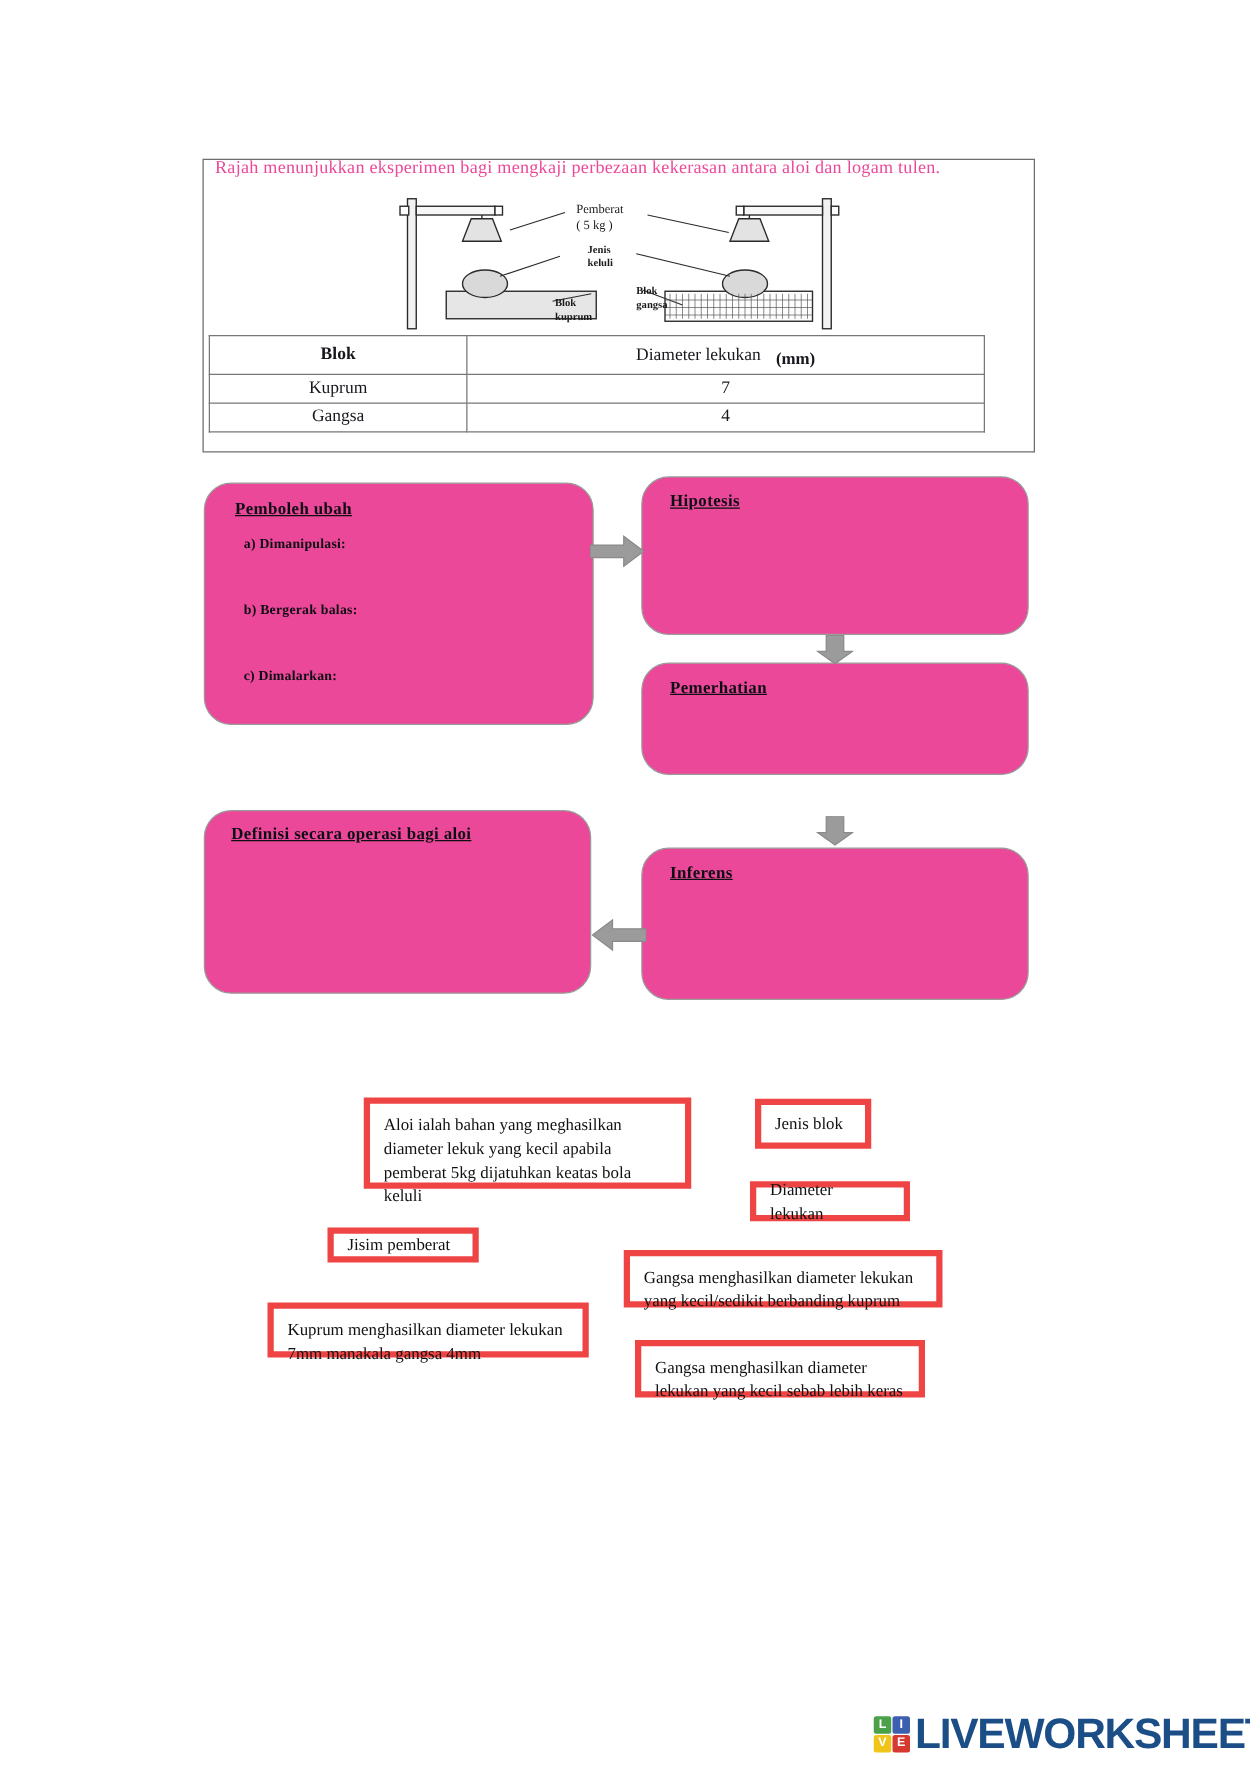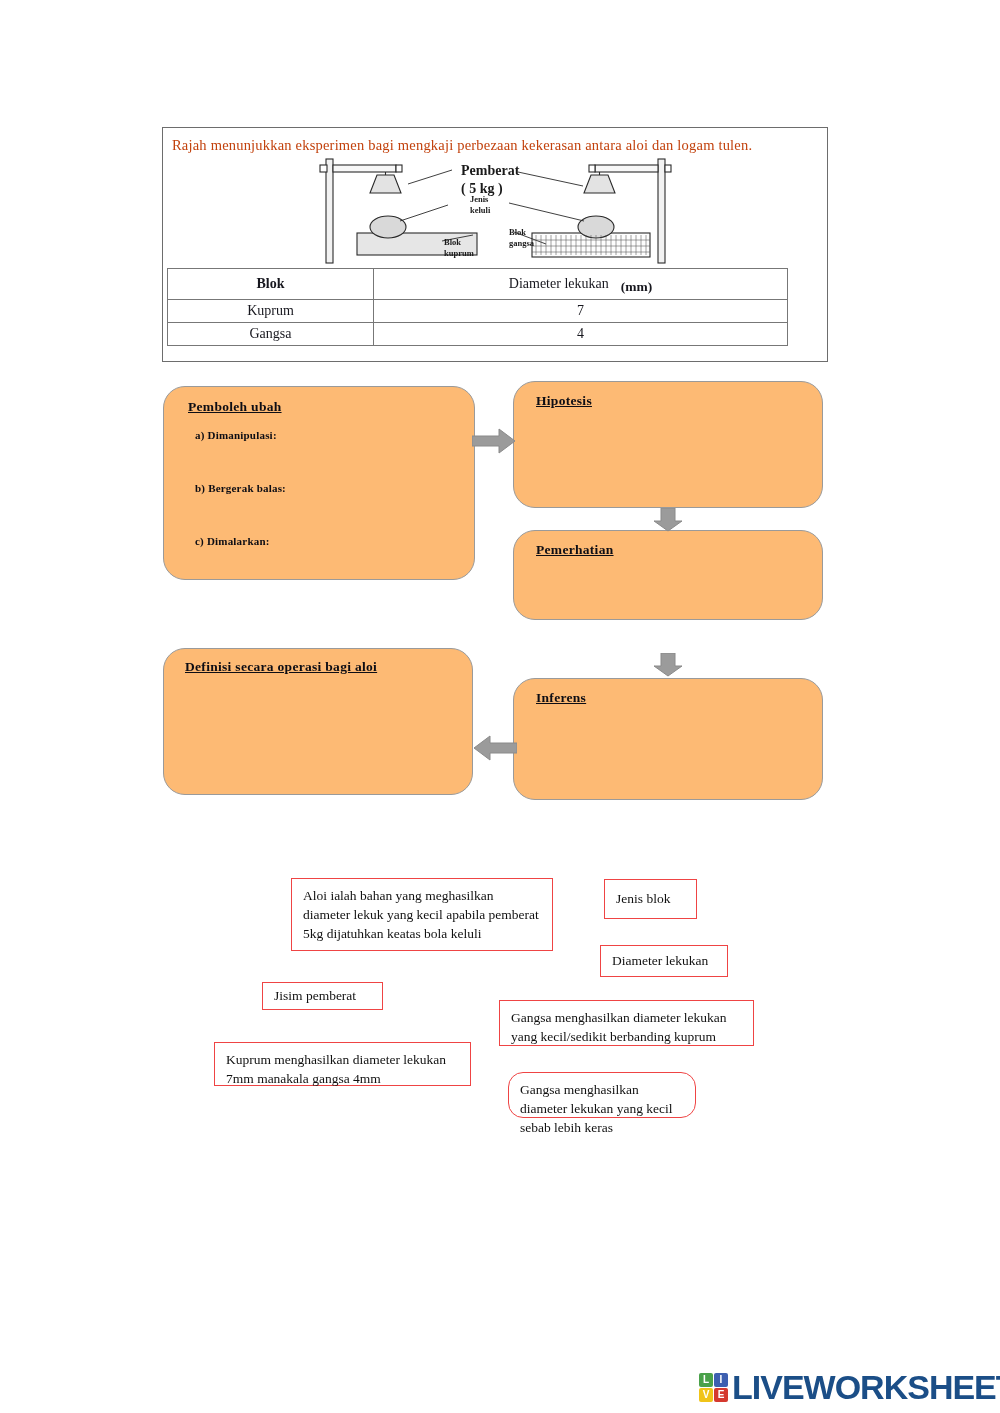--- a/index.html
+++ b/index.html
@@ -9,22 +9,22 @@
     font-family:"Liberation Serif",serif;color:#1a1a1a;
   }
   .abs{position:absolute;}
 
   
   #stimulus-frame{
     left:162px;top:127px;width:666px;height:235px;
     border:1px solid #6d6d6d;background:#fff;box-sizing:border-box;
   }
   #stimulus-statement{
-    left:172px;top:137px;width:648px;
-    font-size:14.5px;letter-spacing:.2px;color:#c2410c;white-space:nowrap;
+    left:172px;top:126px;width:648px;
+    font-size:14.5px;letter-spacing:.2px;color:#ec4899;white-space:nowrap;
   }
 
   
   #apparatus{left:300px;top:155px;width:392px;height:110px;}
   #apparatus svg{display:block;}
 
   
   #results-table{
     left:167px;top:268px;width:621px;border-collapse:collapse;background:#fff;
   }
@@ -35,21 +35,21 @@
   #results-table .hdr{height:30px;font-weight:bold;}
   #results-table .row{height:23px;}
   #results-table .c1{width:205px;}
   .dia-head{display:inline-block;position:relative;}
   .dia-head .unit{font-weight:bold;font-size:13.5px;margin-left:12px;
     position:relative;top:3px;}
   .dia-head .lbl{font-weight:normal;font-size:14px;}
 
   
   .rbox{
-    border:1px solid #9a9a9a;border-radius:22px;background:#fdba74;
+    border:1px solid #9a9a9a;border-radius:22px;background:#ec4899;
     box-sizing:border-box;
   }
   .rbox .title{
     position:absolute;font-weight:bold;font-size:13.5px;color:#0d0d14;
     text-decoration:underline;letter-spacing:.3px;white-space:nowrap;
   }
   .var-item{
     position:absolute;font-size:11px;font-weight:bold;color:#0d0d14;
     white-space:nowrap;letter-spacing:.2px;
   }
@@ -59,33 +59,33 @@
   #box-pemerhatian{left:513px;top:530px;width:310px;height:90px;}
   #box-inferens{left:513px;top:678px;width:310px;height:122px;}
   #box-definisi{left:163px;top:648px;width:310px;height:147px;padding-left:11px;}
 
   
   .arrow{position:absolute;}
   .arrow svg{display:block;}
 
   
   .abox{
-    position:absolute;border:1px solid #ef4444;background:#fff;box-sizing:border-box;
+    position:absolute;border:5px solid #ef4444;background:#fff;box-sizing:border-box;
     font-size:13.5px;line-height:1.42;color:#111;padding:7px 11px;
     font-family:"Liberation Serif",serif;
   }
   .abox.ctr{display:flex;align-items:center;}
 
   #ans-aloi{left:291px;top:878px;width:262px;height:73px;}
   #ans-jenis{left:604px;top:879px;width:93px;height:40px;}
   #ans-diameter{left:600px;top:945px;width:128px;height:32px;}
   #ans-jisim{left:262px;top:982px;width:121px;height:28px;}
   #ans-gangsa-kecil{left:499px;top:1000px;width:255px;height:46px;}
   #ans-kuprum{left:214px;top:1042px;width:257px;height:44px;}
-  #ans-gangsa-keras{left:508px;top:1072px;width:188px;height:46px;border-radius:15px;}
+  #ans-gangsa-keras{left:508px;top:1072px;width:232px;height:46px;}
 
   
   #logo{left:699px;top:1366px;height:42px;display:flex;align-items:center;}
   #logo-tiles{
     display:grid;grid-template-columns:14px 14px;grid-template-rows:14px 14px;
     gap:1px;margin-right:4px;
   }
   #logo-tiles span{
     display:flex;align-items:center;justify-content:center;
     font-family:"Liberation Sans",sans-serif;font-weight:bold;font-size:10px;
@@ -162,21 +162,21 @@
       <line x1="336" y1="80" x2="336" y2="100"></line>
         <line x1="341" y1="80" x2="341" y2="100"></line>
       <line x1="346" y1="80" x2="346" y2="100"></line>
       <line x1="232" y1="85" x2="350" y2="85"></line>
         <line x1="232" y1="91" x2="350" y2="91"></line>
       <line x1="232" y1="97" x2="350" y2="97"></line>
     </g>
   </svg>
 </div>
 
-<div class="abs" style="left:461px;top:162px;font-size:14px;font-weight:bold;font-family:'Liberation Serif',serif;line-height:1.25;">
+<div class="abs" style="left:461px;top:162px;font-size:10px;font-weight:normal;font-family:'Liberation Serif',serif;line-height:1.25;">
   <div>Pemberat</div>
   <div>( 5 kg )</div>
 </div>
 
 <div class="abs" style="left:470px;top:194px;font-size:8.5px;font-weight:bold;font-family:'Liberation Serif',serif;line-height:1.25;">
   <div>Jenis</div>
   <div>keluli</div>
 </div>
 
 <div class="abs" style="left:444px;top:237px;font-size:8.5px;font-weight:bold;font-family:'Liberation Serif',serif;line-height:1.25;">

